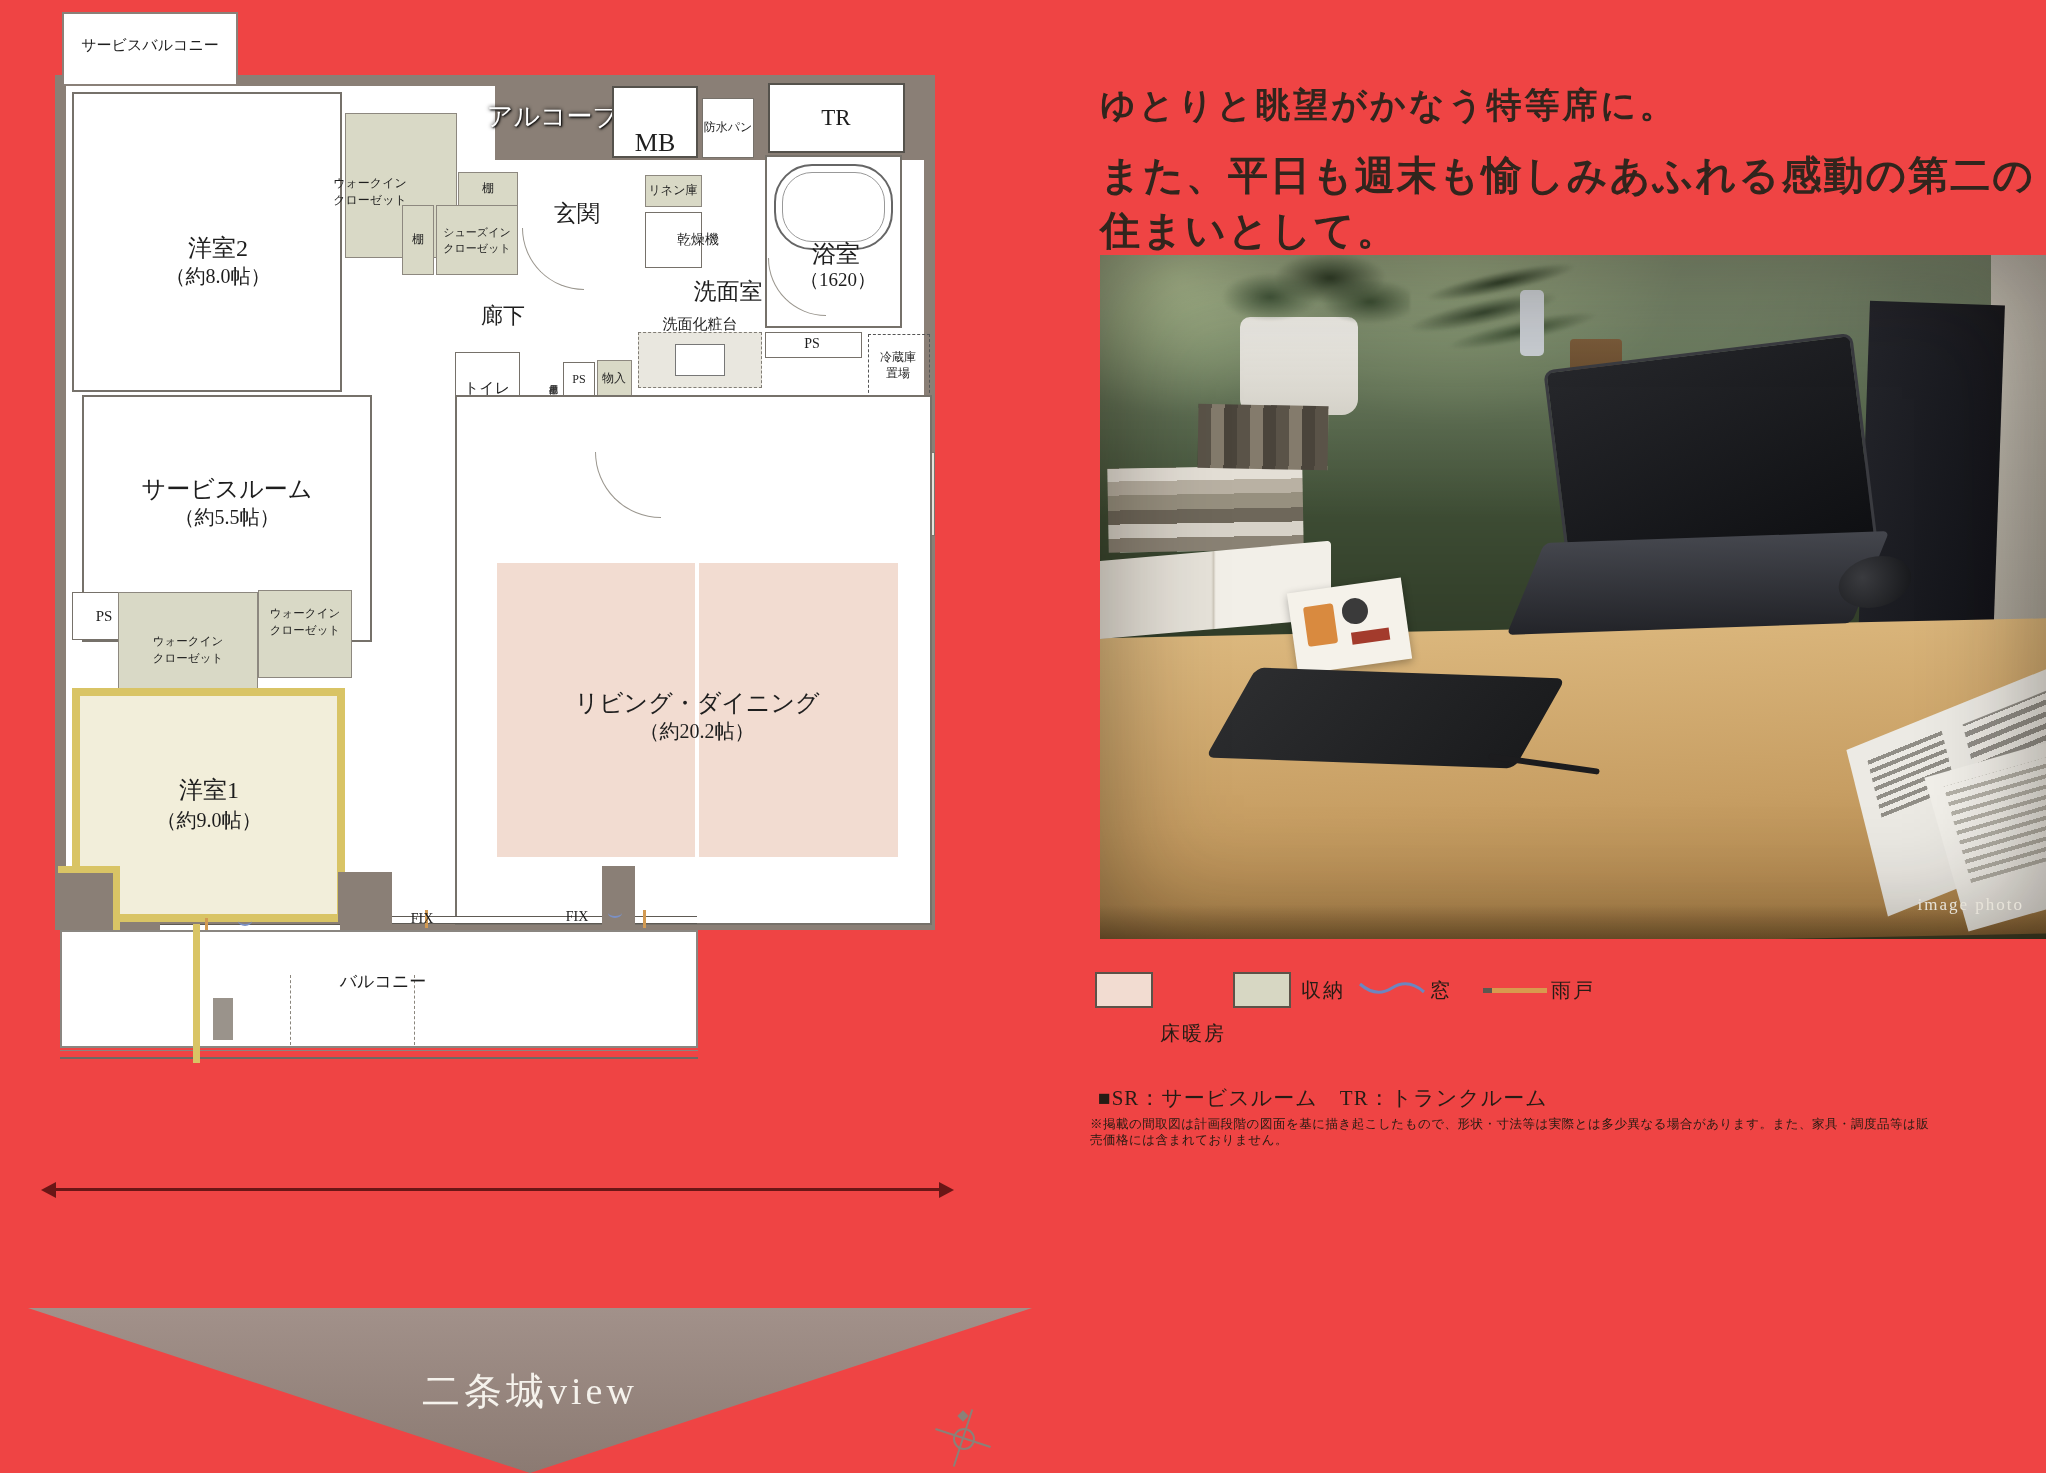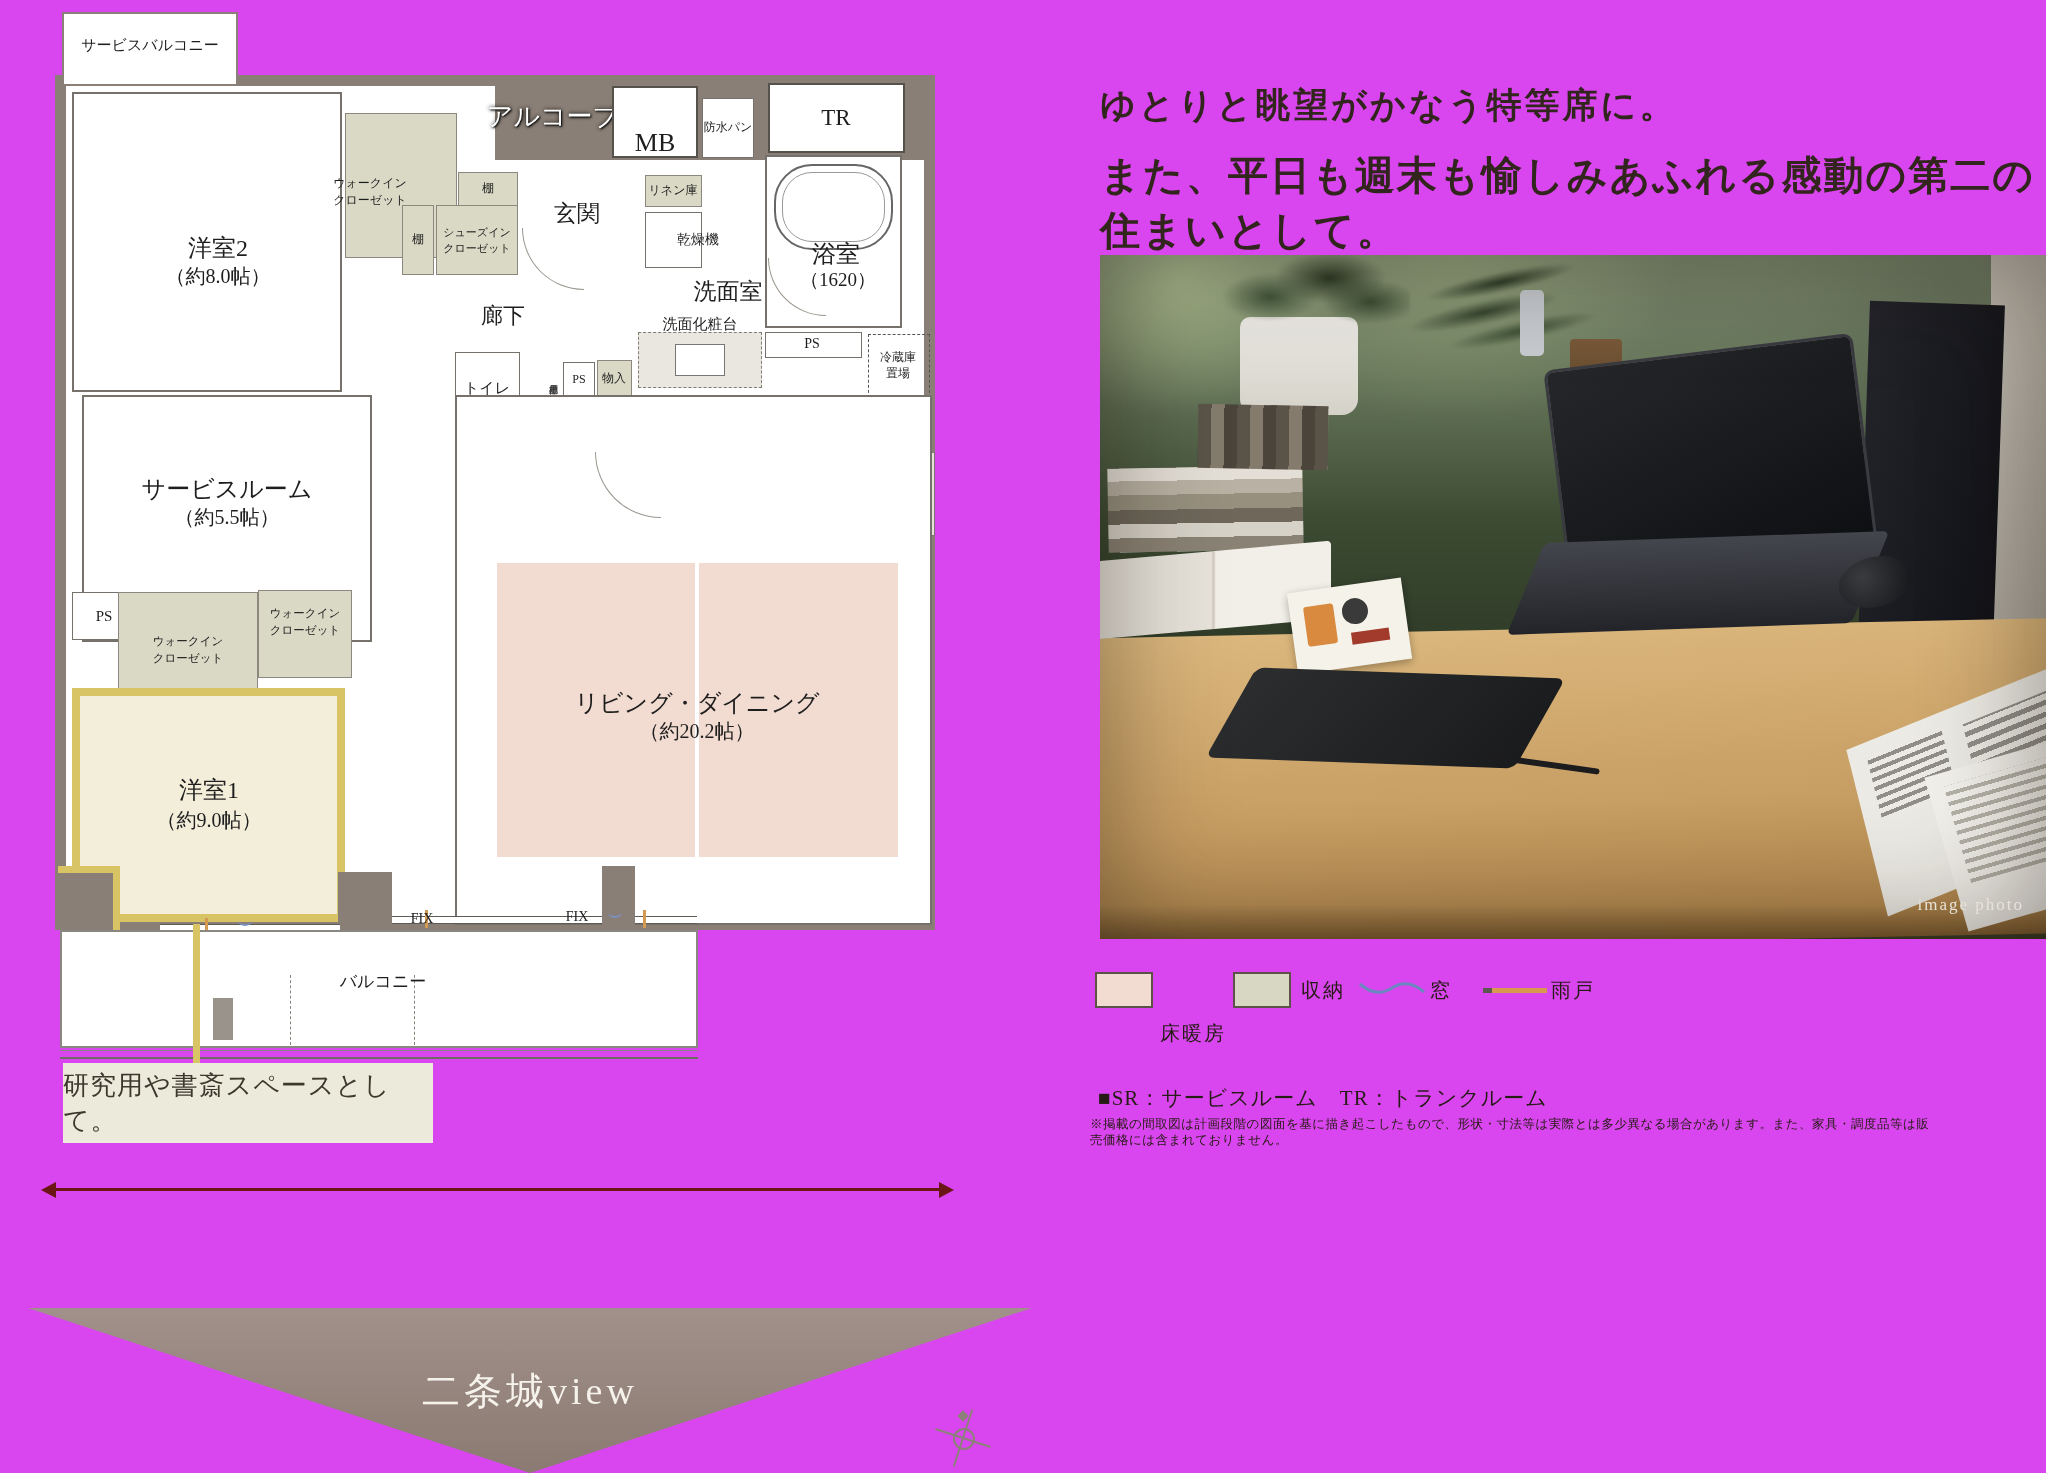--- a/index.html
+++ b/index.html
@@ -1,16 +1,16 @@
 <!DOCTYPE html>
 <html><head>
 <meta charset="utf-8">
 <style>
   html,body{margin:0;padding:0;background:#000;}
-  .stage{position:relative;width:2046px;height:1473px;background:#d946ef;overflow:hidden;
+  .stage{position:relative;width:2046px;height:1473px;background:#ef4444;overflow:hidden;
          font-family:"Liberation Serif","DejaVu Serif",serif;}
   .abs{position:absolute;}
   .room{position:absolute;background:#fff;border:2px solid #76716a;box-sizing:border-box;}
   .wall{position:absolute;background:#8a7f76;}
   .closet{position:absolute;background:#d9d9c6;border:1px solid #8d887f;box-sizing:border-box;}
   .lbl{position:absolute;color:#1e1e1e;text-align:center;line-height:1.12;white-space:nowrap;
        transform:translate(-50%,-50%);}
   .vlbl{position:absolute;color:#1e1e1e;writing-mode:vertical-rl;transform:translate(-50%,-50%);
         white-space:nowrap;line-height:1;}
   .win{position:absolute;background:#fff;border-top:1.5px solid #5e5a54;border-bottom:1.5px solid #5e5a54;box-sizing:border-box;}
@@ -143,23 +143,20 @@
     <span class="lbl" style="left:577px;top:917px;font-size:14px;">FIX</span>
 
     <div class="abs" style="left:60px;top:930px;width:638px;height:118px;background:#fff;border:2px solid #8a8680;box-sizing:border-box;"></div>
     <div class="abs" style="left:60px;top:1050px;width:638px;height:9px;border-top:1.5px solid #8a8680;border-bottom:2px solid #6e6a64;box-sizing:border-box;"></div>
     <div class="dashv" style="left:290px;top:975px;height:70px;"></div>
     <div class="dashv" style="left:414px;top:975px;height:70px;"></div>
     <div class="wall" style="left:213px;top:998px;width:20px;height:42px;background:#9a938b;"></div>
     <span class="lbl" style="left:383px;top:982px;font-size:17px;">バルコニー</span>
 
     <div class="abs" style="left:193px;top:924px;width:7px;height:139px;background:#d9c465;"></div>
-    <div class="abs" style="left:63px;top:1063px;width:370px;height:80px;background:#eceada;display:flex;align-items:center;justify-content:center;">
-      <span style="font-size:26px;color:#3c382e;letter-spacing:1px;">研究用や書斎スペースとして。</span>
-    </div>
 
     <div class="abs" style="left:55px;top:1188px;width:885px;height:3px;background:#6a1616;"></div>
     <div class="abs" style="left:41px;top:1182px;width:0;height:0;border-top:8px solid transparent;border-bottom:8px solid transparent;border-right:15px solid #6a1616;"></div>
     <div class="abs" style="left:939px;top:1182px;width:0;height:0;border-top:8px solid transparent;border-bottom:8px solid transparent;border-left:15px solid #6a1616;"></div>
 
     <div class="abs" style="left:28px;top:1308px;width:1004px;height:165px;background:linear-gradient(180deg,#a2918a,#8b7a72);clip-path:polygon(0 0,100% 0,50% 100%);">
       <span style="position:absolute;left:50%;top:58px;transform:translateX(-50%);font-size:38px;color:#f5f2ec;letter-spacing:4px;">二条城view</span>
     </div>
 
     <div class="abs" style="left:933px;top:1406px;width:60px;height:64px;">

